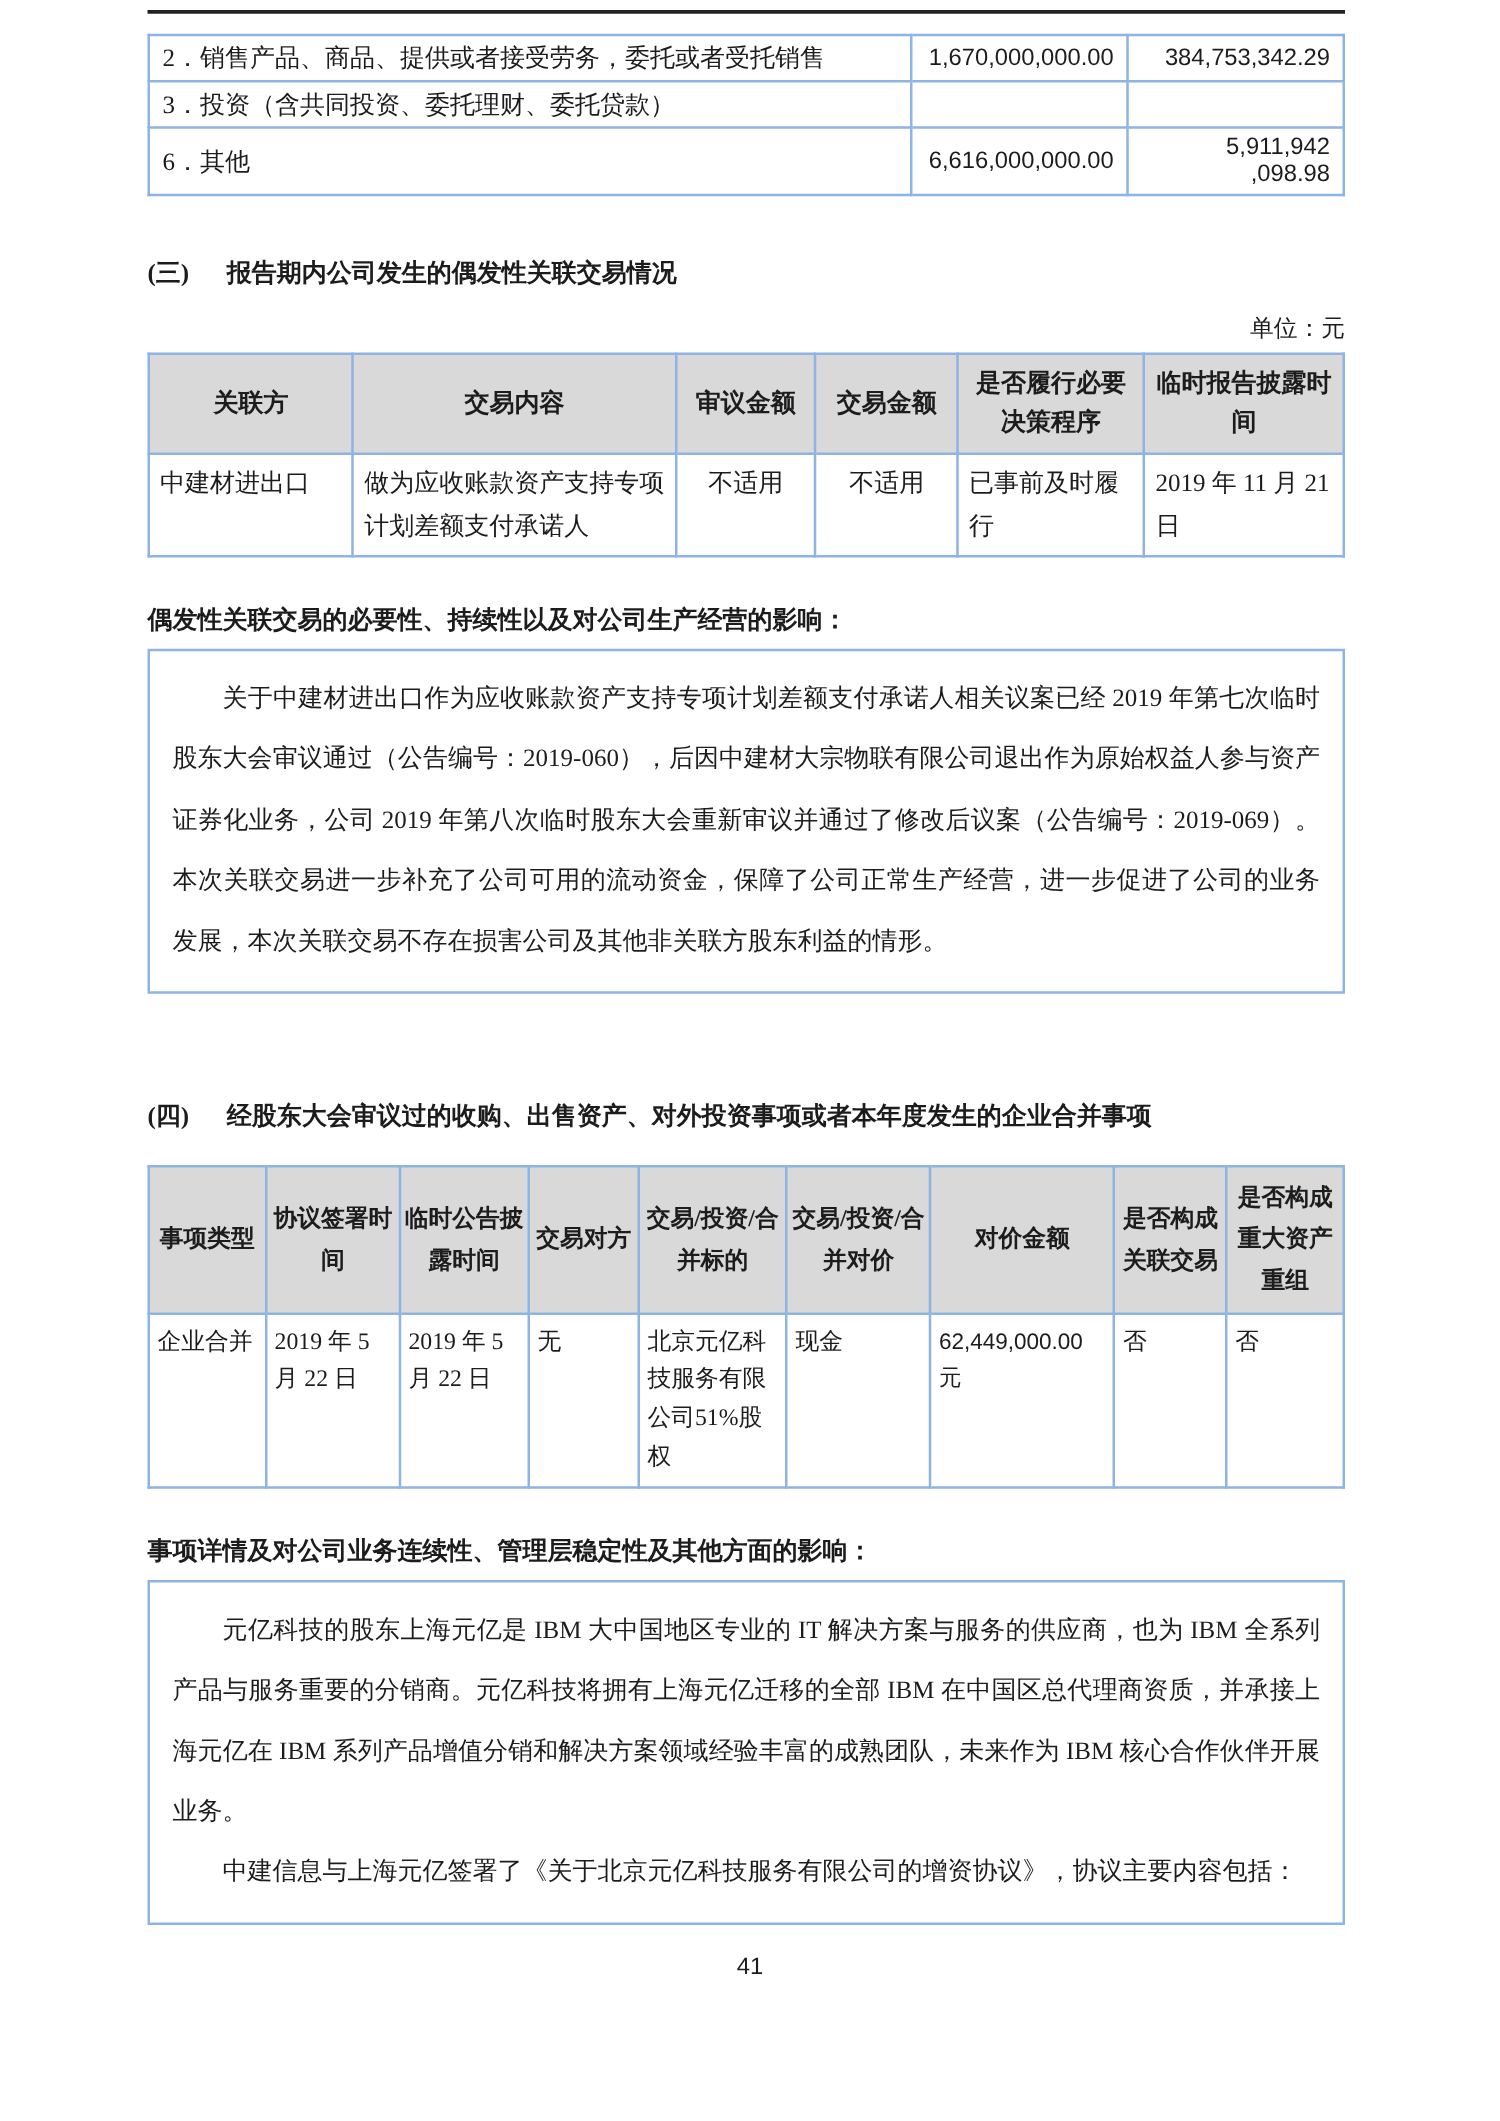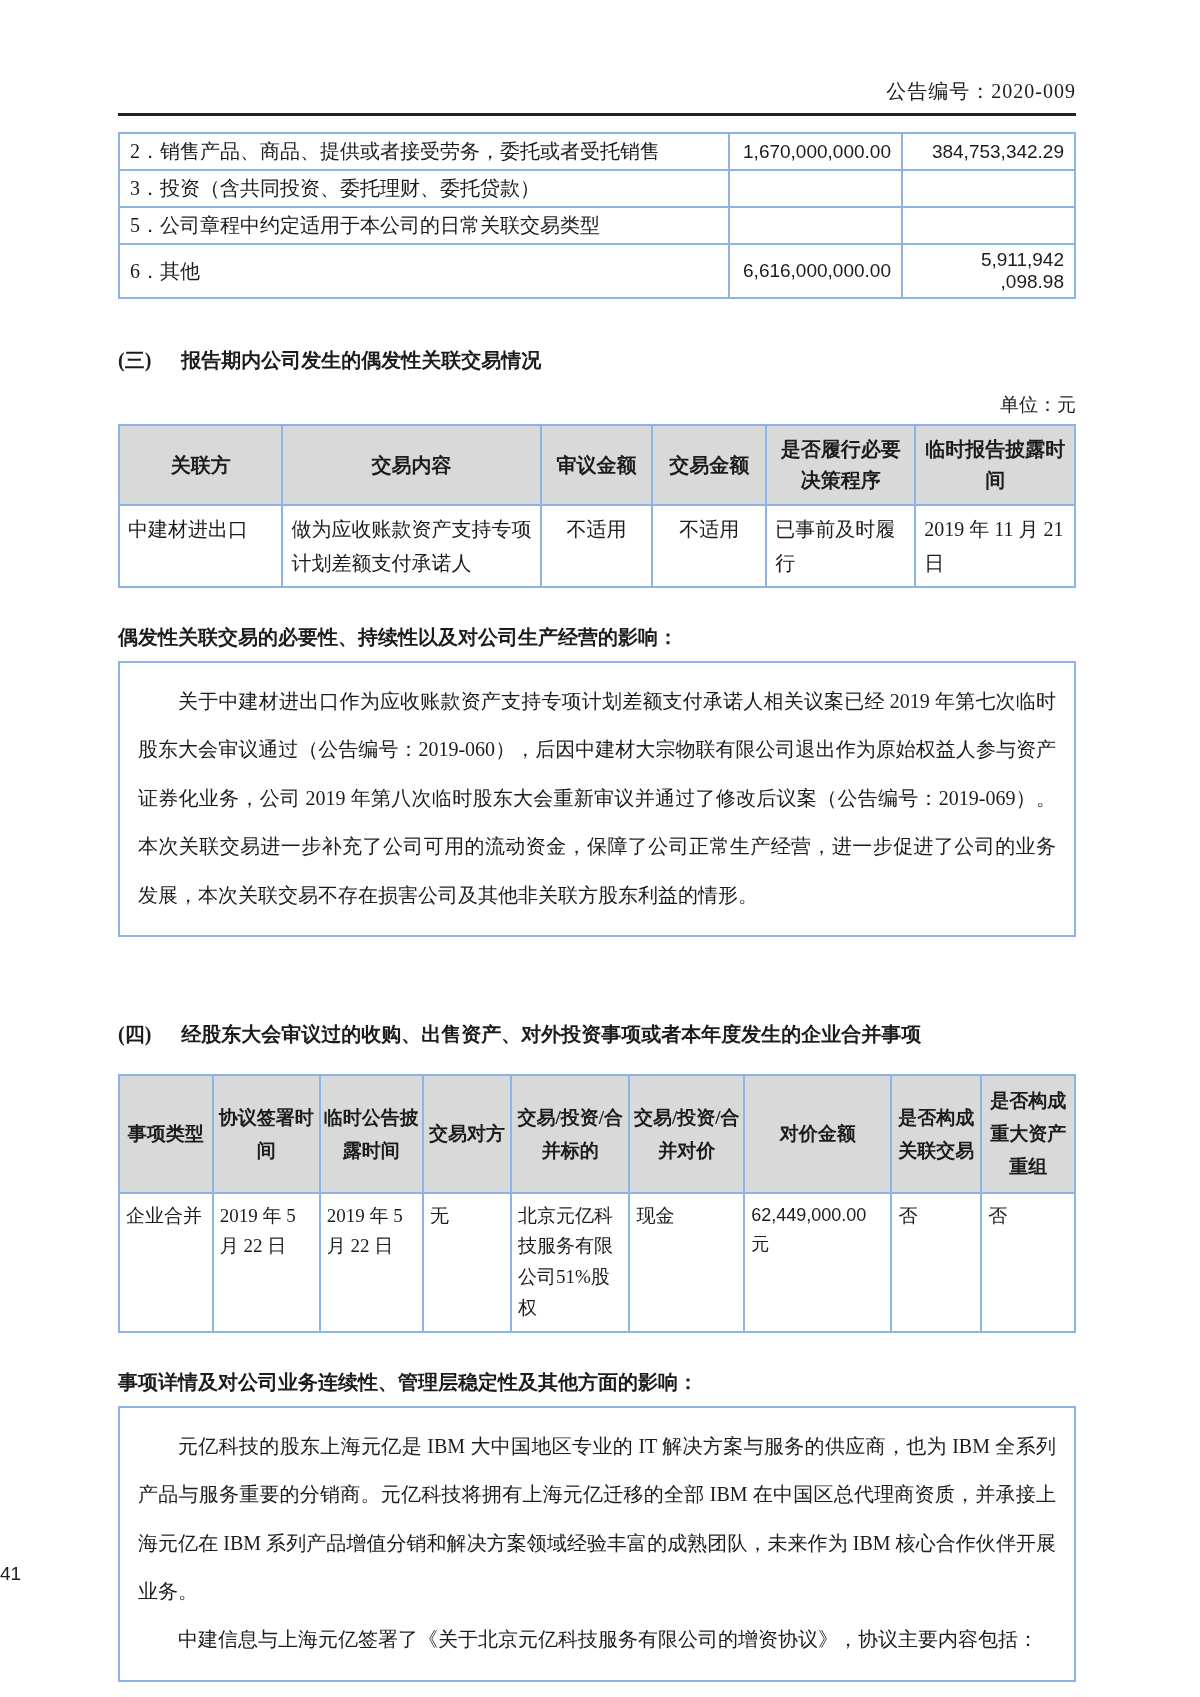--- a/index.html
+++ b/index.html
@@ -49,52 +49,46 @@
 
   .section4-heading { margin-top:84px; }
 
   .tbl3 { margin-top:26px; }
   .tbl3 th { font-size:19px; padding:8px 3px; line-height:1.75; }
   .tbl3 td { font-size:19px; padding:7px 6px; line-height:1.62; vertical-align:top; }
   .tbl3 td.num { font-family:"Liberation Sans","DejaVu Sans",sans-serif; font-size:18px;border-radius:13px; }
 
   .page-number {
     position:absolute; bottom:112px; left:0; width:100%;
-    text-align:left; font-size:19px;
+    text-align:center; font-size:19px;
     font-family:"Liberation Sans","DejaVu Sans",sans-serif;
   }
 </style>
 </head>
 <body>
 
 <div class="page">
   <div class="content">
 
-    <div class="doc-number">公告编号：2020-009</div>
     <div class="header-rule"></div>
 
     <table class="tbl tbl1">
       <colgroup>
           <col style="width:63.8%">
           <col style="width:18.1%">
           <col style="width:18.1%">
         </colgroup>
       <tbody>
         <tr>
           <td class="label">2．销售产品、商品、提供或者接受劳务，委托或者受托销售</td>
           <td class="num">1,670,000,000.00</td>
           <td class="num">384,753,342.29</td>
         </tr>
         <tr>
           <td class="label">3．投资（含共同投资、委托理财、委托贷款）</td>
-          <td class="num"></td>
-          <td class="num"></td>
-        </tr>
-        <tr>
-          <td class="label">5．公司章程中约定适用于本公司的日常关联交易类型</td>
           <td class="num"></td>
           <td class="num"></td>
         </tr>
         <tr>
           <td class="label">6．其他</td>
           <td class="num">6,616,000,000.00</td>
           <td class="num">5,911,942 ,098.98</td>
         </tr>
       </tbody>
     </table>

